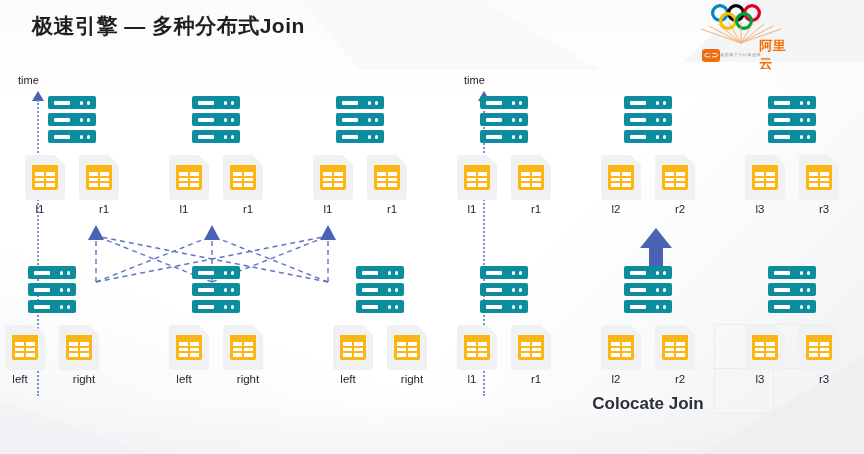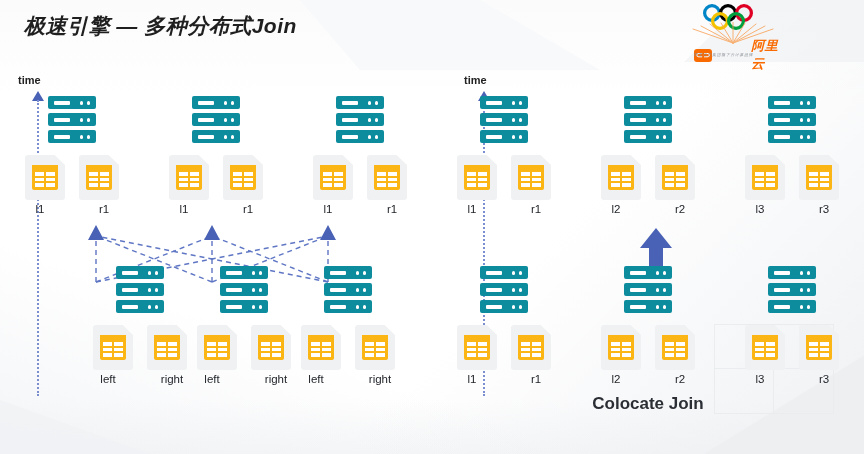--- a/index.html
+++ b/index.html
@@ -33,23 +33,22 @@
      border: 1px solid rgba(233,235,238,.9); background: transparent; }
   #bg-watermark .s5 { right: 90px; bottom: 40px; width: 1px; height: 90px;
      background: rgba(233,235,238,.9); }
   #bg-watermark .s6 { right: 30px; bottom: 85px; width: 120px; height: 1px;
      background: rgba(233,235,238,.9); }
   #bg-watermark .s7 { left: 300px; top: 0; width: 300px; height: 70px;
      clip-path: polygon(0 0, 60% 0, 100% 100%, 20% 100%); background: rgba(247,248,249,.9); }
 
   
   #header {
-    position: absolute; left: 8px; top: 0; width: 792px; height: 70px;
+    position: absolute; left: 16px; top: 0; width: 792px; height: 70px;
     z-index: 5;
-    font-style: italic;
   }
   #page-title {
     position: absolute; left: 16px; top: 12px;
     font-size: 21px; font-weight: bold; color: #1f1f1f;
     letter-spacing: .5px;
     white-space: nowrap;
   }
 
   
   #brand-logo {
@@ -83,21 +82,21 @@
     z-index: 4;
   }
   .panel { position: absolute; top: 0; height: 384px; }
   #panel-shuffle { left: 0; width: 432px; }
   #panel-colocate { left: 432px; width: 432px; }
 
   
   .time-axis { position: absolute; }
   .time-axis .axis-label {
     position: absolute; left: -12px; top: -14px;
-    font-size: 11px; font-weight: bold; color: #222;
+    font-size: 11px; font-weight: normal; color: #222;
   }
   .time-axis .axis-line {
     position: absolute; left: 7px; top: 12px;
     width: 0; height: 296px;
     border-left: 2px dotted #7b8fd0;
   }
   .time-axis .axis-arrow {
     position: absolute; left: 2px; top: 3px;
     width: 0; height: 0;
     border-left: 6px solid transparent;
@@ -411,21 +410,21 @@
               </div>
           </div>
         </div>
         <div class="pair-labels">
           <div class="node-label">l1</div>
           <div class="node-label">r1</div>
         </div>
       </div>
     </div>
 
-    <div class="row" style="left:0; top:196px; width:432px; justify-content:center;margin-left:28px;">
+    <div class="row" style="left:0; top:196px; width:432px; justify-content:space-between;">
 
       <div class="group">
         <div class="server-icon">
           <div class="unit">
               <div class="bar"></div>
               <div class="dot d1"></div>
               <div class="dot d2"></div>
             </div>
           <div class="unit">
               <div class="bar"></div>

